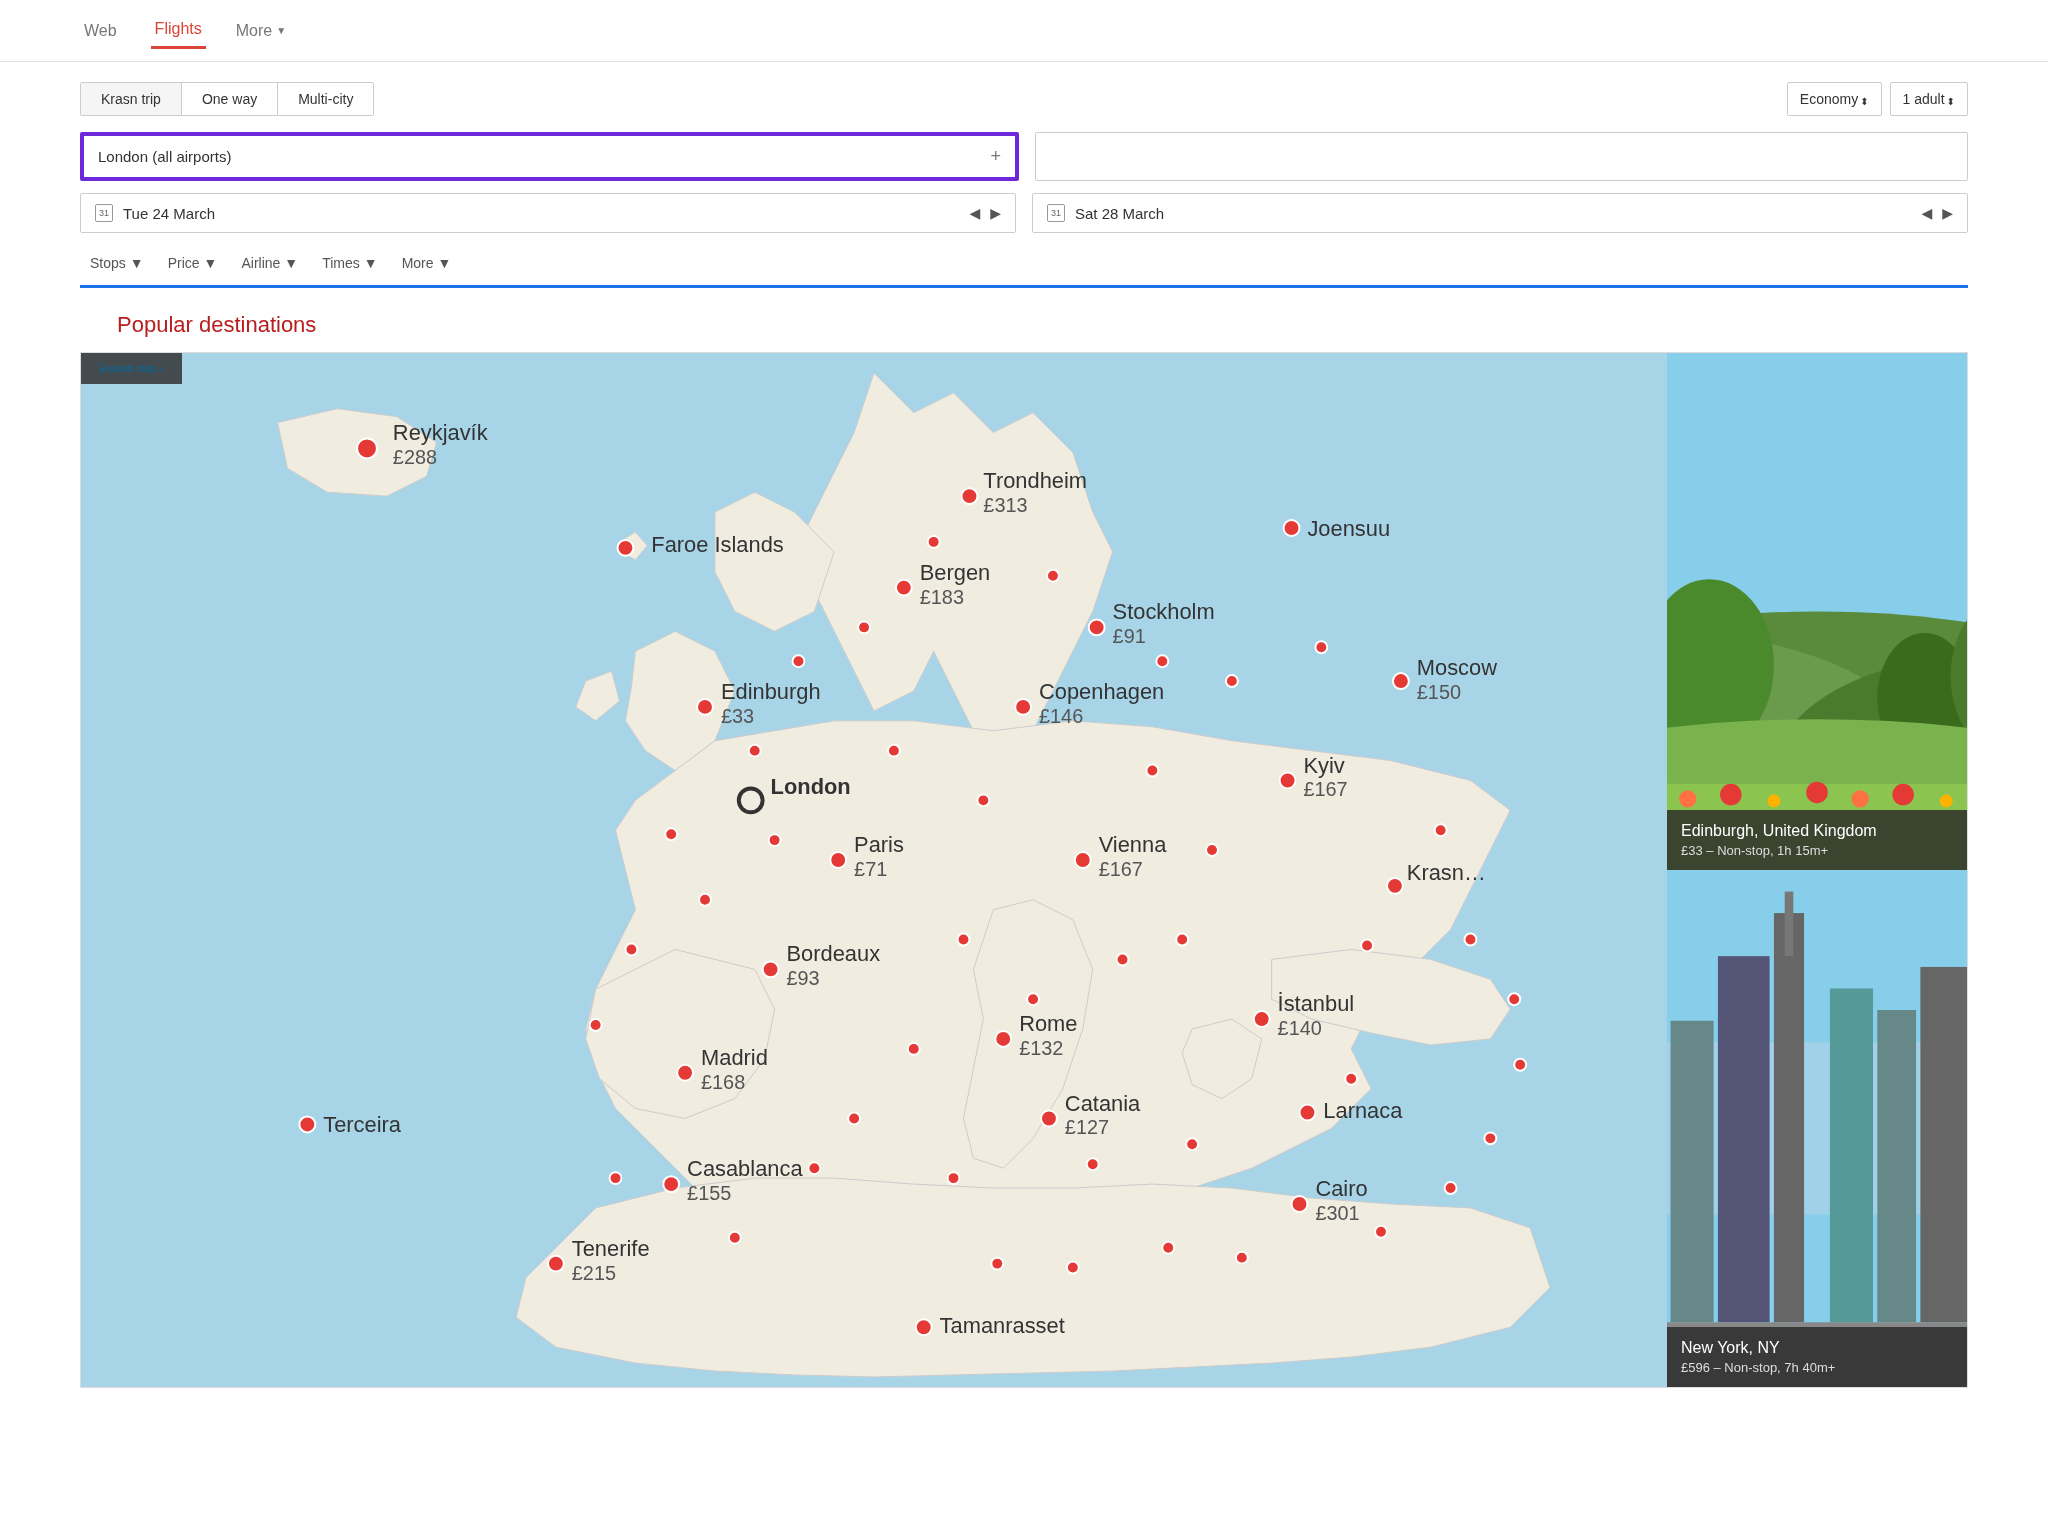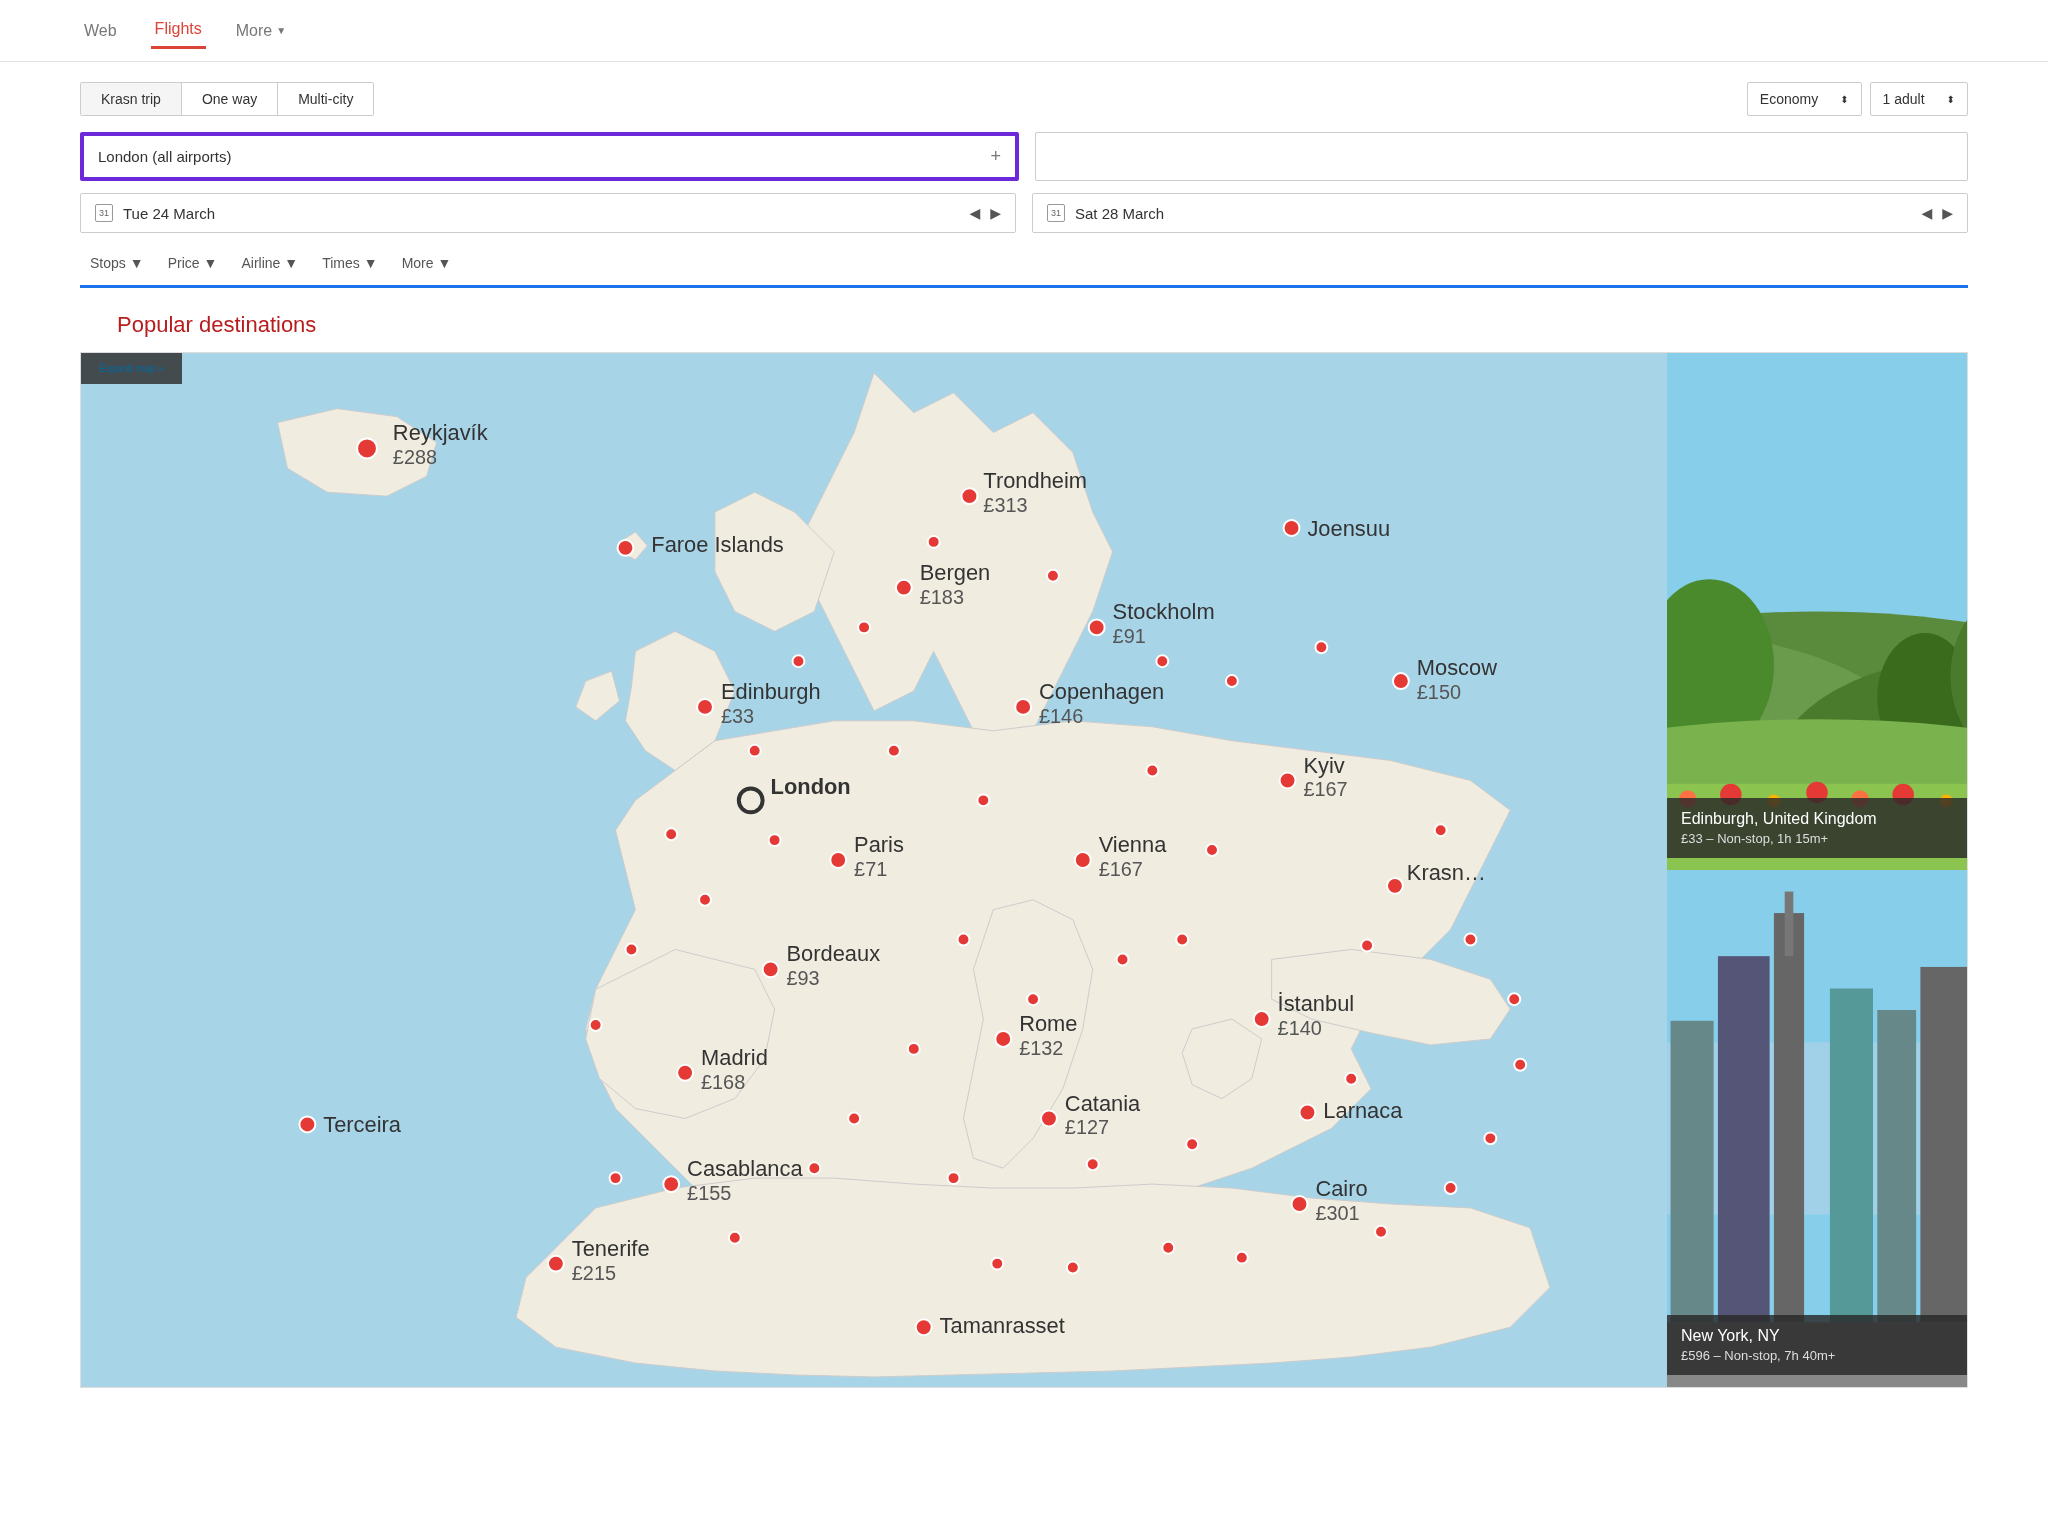--- a/index.html
+++ b/index.html
@@ -71,22 +71,22 @@
     }
     .right-selects {
       display: flex;
       gap: 8px;
     }
     .select-box {
       border: 1px solid #ccc;
       border-radius: 2px;
       padding: 8px 12px;
       display: flex;
-      align-items: center;
-      gap: 22px;
+      align-items: flex-end;
+      gap: 2px;
       cursor: pointer;
       background: #fff;
       font-size: 14px;
     }
     .select-box .chevron { font-size: 10px; }
 
     
     .input-row {
       display: flex;
       gap: 16px;
@@ -240,21 +240,21 @@
     
     .card-edinburgh {
       background: linear-gradient(135deg, #5a8a3c 0%, #7ab24e 30%, #a8c96e 60%, #c8dc8e 80%, #e8ef9e 100%);
     }
     
     .card-newyork {
       background: linear-gradient(180deg, #87ceeb 0%, #b0d4e8 40%, #c0b090 60%, #808080 75%, #606060 100%);
     }
     .dest-card-overlay {
       position: absolute;
-      bottom: 12px;
+      bottom: 0;
       left: 0;
       right: 0;
       background: rgba(40,40,40,0.82);
       color: #fff;
       padding: 12px 14px;
     }
     .dest-card-title {
       font-size: 16px;
       font-weight: 500;
       margin-bottom: 3px;

